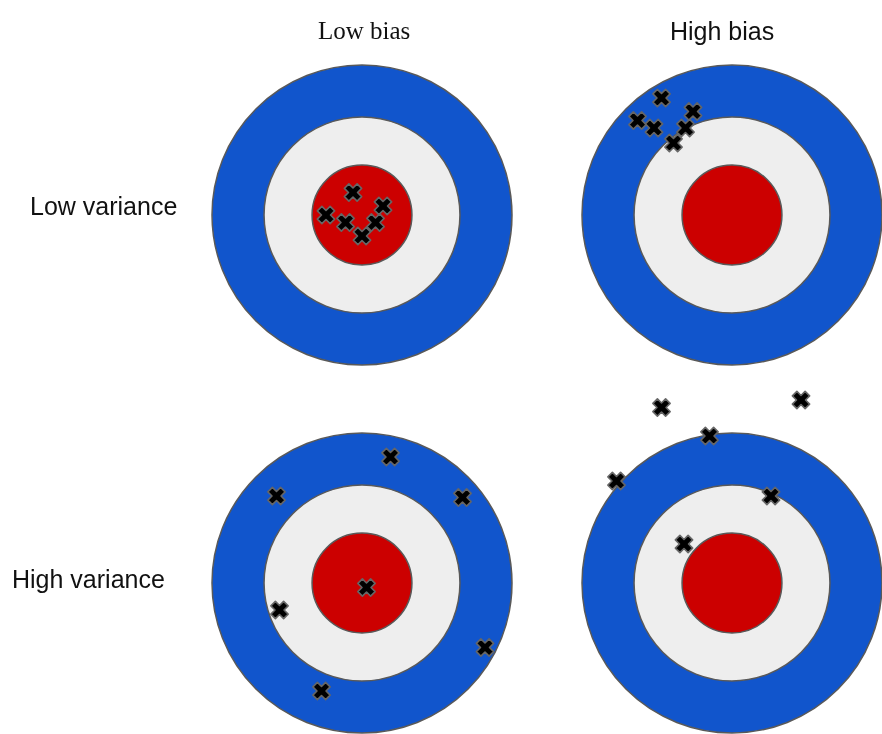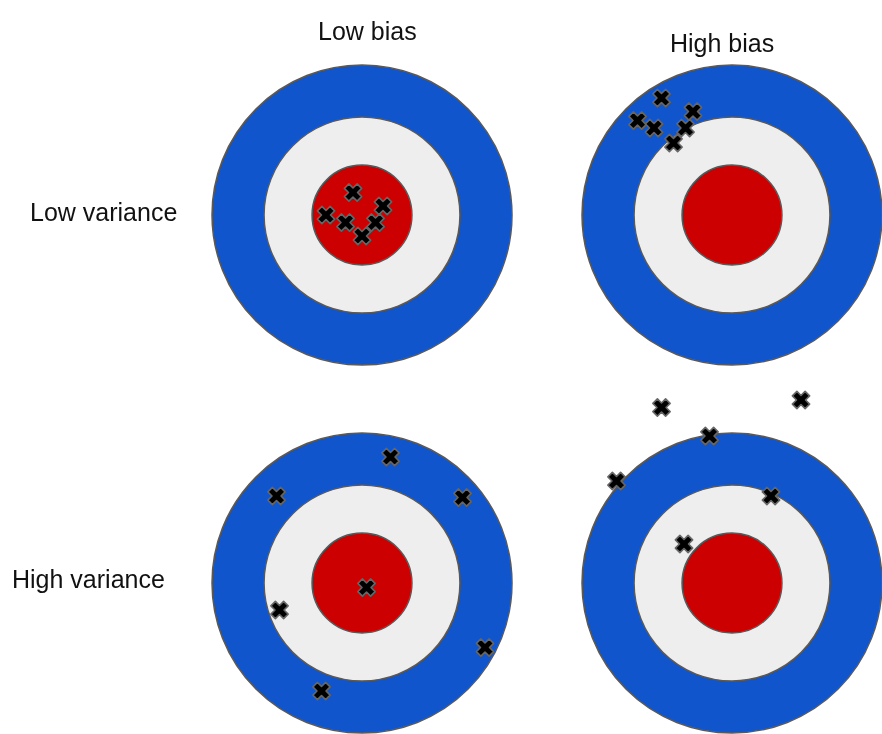--- a/index.html
+++ b/index.html
@@ -1,21 +1,21 @@
 <!DOCTYPE html>
 <html><head>
   <meta charset="utf-8">
   <style>
     html, body { margin: 0; padding: 0; background: #ffffff; }
     body { width: 882px; height: 734px; position: relative; overflow: hidden;
            font-family: "Liberation Sans", sans-serif; color: #111; }
     .col-label, .row-label { position: absolute; font-size: 25px; white-space: nowrap; }
-    #col-0 { left: 318px; top: 17px; }
-    #col-1 { left: 670px; top: 29px; }
-    #row-0 { left: 30px; top: 198px; }
+    #col-0 { left: 318px; top: 17px; font-family: Liberation Serif, serif; }
+    #col-1 { left: 670px; top: 17px; }
+    #row-0 { left: 30px; top: 192px; }
     #row-1 { left: 12px; top: 565px; }
     svg#board { position: absolute; left: 0; top: 0; }
   </style>
 </head>
 <body>
 
 <div class="col-label" id="col-0">Low bias</div>
 <div class="col-label" id="col-1">High bias</div>
 <div class="row-label" id="row-0">Low variance</div>
 <div class="row-label" id="row-1">High variance</div>

